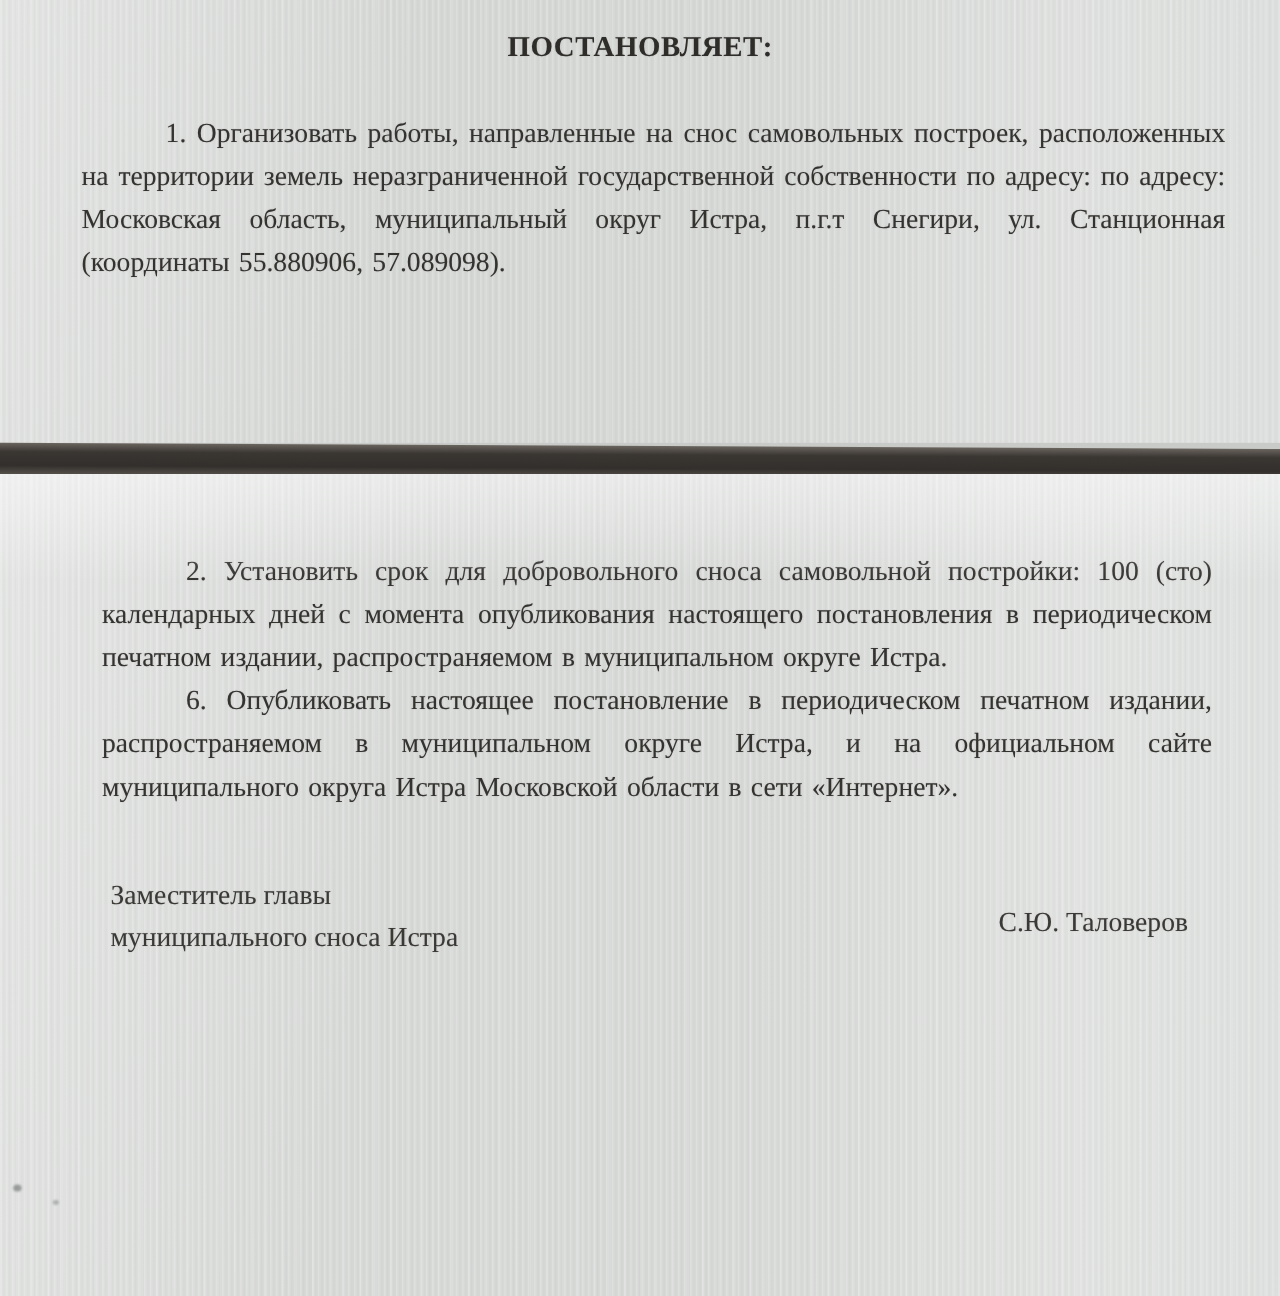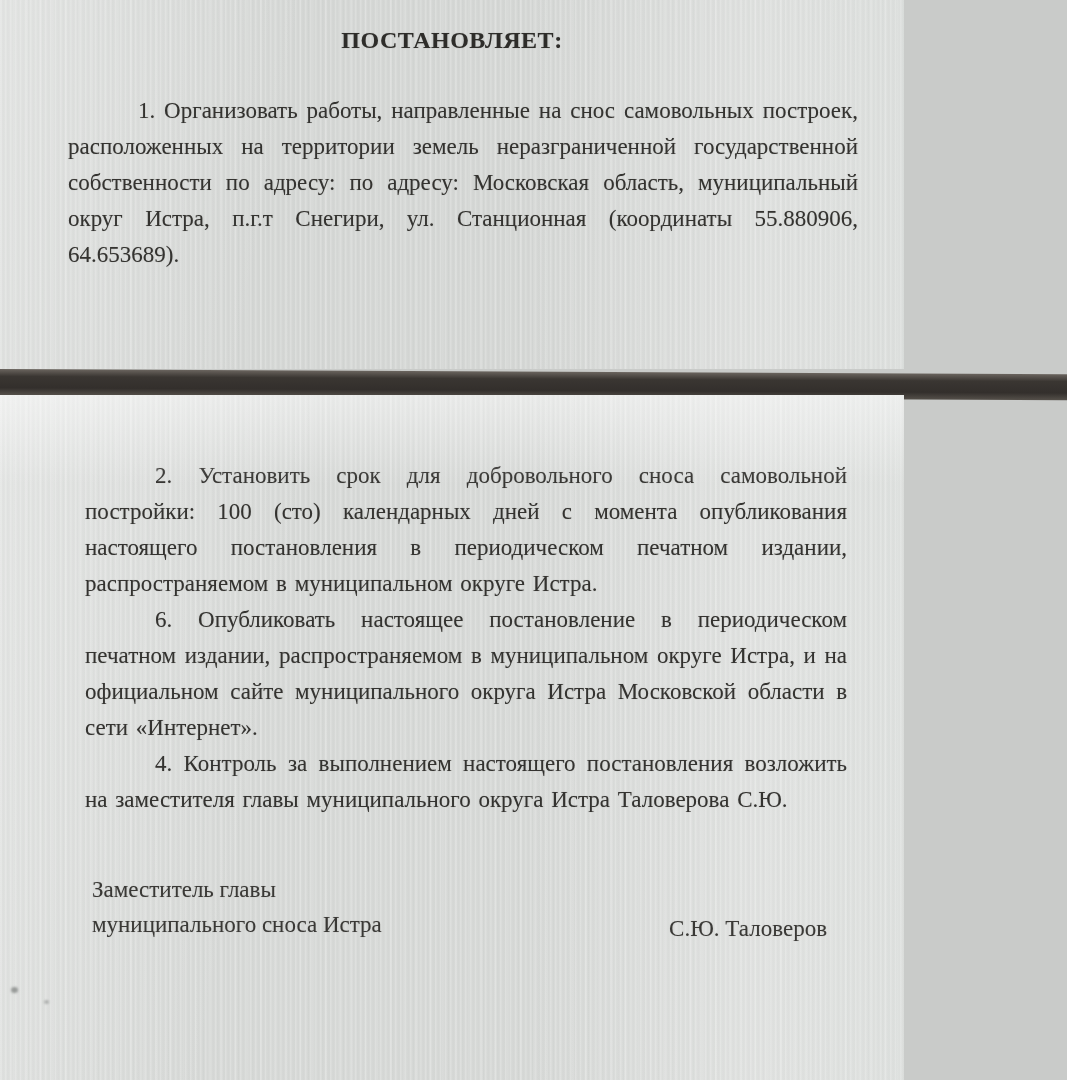--- a/index.html
+++ b/index.html
@@ -4,21 +4,21 @@
 <style>
   html, body { margin: 0; padding: 0; }
   body {
     width: 1067px; height: 1080px; overflow: hidden;
     font-family: "Liberation Serif", "DejaVu Serif", serif;
     background: #c9cbc9;
   }
 
   .photo {
     position: relative;
-    width: 904px; height: 1080px;
+    width: 1067px; height: 1080px;
     display: flex; flex-direction: column;
     color: #32312e;
   }
 
   
   .page {
     position: relative;
     background-color: #d6d8d6;
     background-image:
       linear-gradient(100deg, rgba(255,255,255,0.30), rgba(255,255,255,0) 32%),
@@ -81,56 +81,55 @@
     margin: 39px 46px 0 68px;
   }
 
   .page-bottom .body-text {
     padding: 63px 57px 0 85px;
   }
 
   .sig {
     display: flex;
     justify-content: space-between;
-    align-items: flex-end;
+    align-items: flex-start;
     margin: 54px 77px 0 92px;
     font-size: 23px;
     color: #3a3936;
     text-shadow: 0 0 1px rgba(70,70,66,0.28);
   }
   .sig-left { line-height: 35px; }
-  .sig-right { white-space: nowrap; }
+  .sig-right { white-space: nowrap; margin-top: 28px; }
 
   .speck {
     position: absolute;
     border-radius: 50%;
     background: rgba(92,97,94,0.55);
     filter: blur(1px);
     pointer-events: none;
   }
   .speck-1 { left: 11px; top: 592px; width: 7px; height: 6px; }
   .speck-2 { left: 44px; top: 605px; width: 5px; height: 4px; opacity: .7; }
 </style>
 </head>
 <body>
 
 <div class="photo">
 
   <section class="page page-top">
     <h1 class="heading">ПОСТАНОВЛЯЕТ:</h1>
-    <p class="para">1. Организовать работы, направленные на снос самовольных построек, расположенных на территории земель неразграниченной государственной собственности по адресу: по адресу: Московская область, муниципальный округ Истра, п.г.т Снегири, ул. Станционная (координаты 55.880906, 64.653689).</p>
+    <p class="para">1. Организовать работы, направленные на снос самовольных построек, расположенных на территории земель неразграниченной государственной собственности по адресу: по адресу: Московская область, муниципальный округ Истра, п.г.т Снегири, ул. Станционная (координаты 55.880906, 57.089098).</p>
   </section>
 
   <div class="page-gap"></div>
 
   <section class="page page-bottom">
     <div class="body-text">
       <p class="para">2. Установить срок для добровольного сноса самовольной постройки: 100 (сто) календарных дней с момента опубликования настоящего постановления в периодическом печатном издании, распространяемом в муниципальном округе Истра.</p>
       <p class="para">6. Опубликовать настоящее постановление в периодическом печатном издании, распространяемом в муниципальном округе Истра, и на официальном сайте муниципального округа Истра Московской области в сети «Интернет».</p>
-      <p class="para">4. Контроль за выполнением настоящего постановления возложить на заместителя главы муниципального округа Истра Таловерова С.Ю.</p>
     </div>
 
     <div class="sig">
       <div class="sig-left">
         <div>Заместитель главы</div>
         <div>муниципального сноса Истра</div>
       </div>
       <div class="sig-right">С.Ю. Таловеров</div>
     </div>
 

